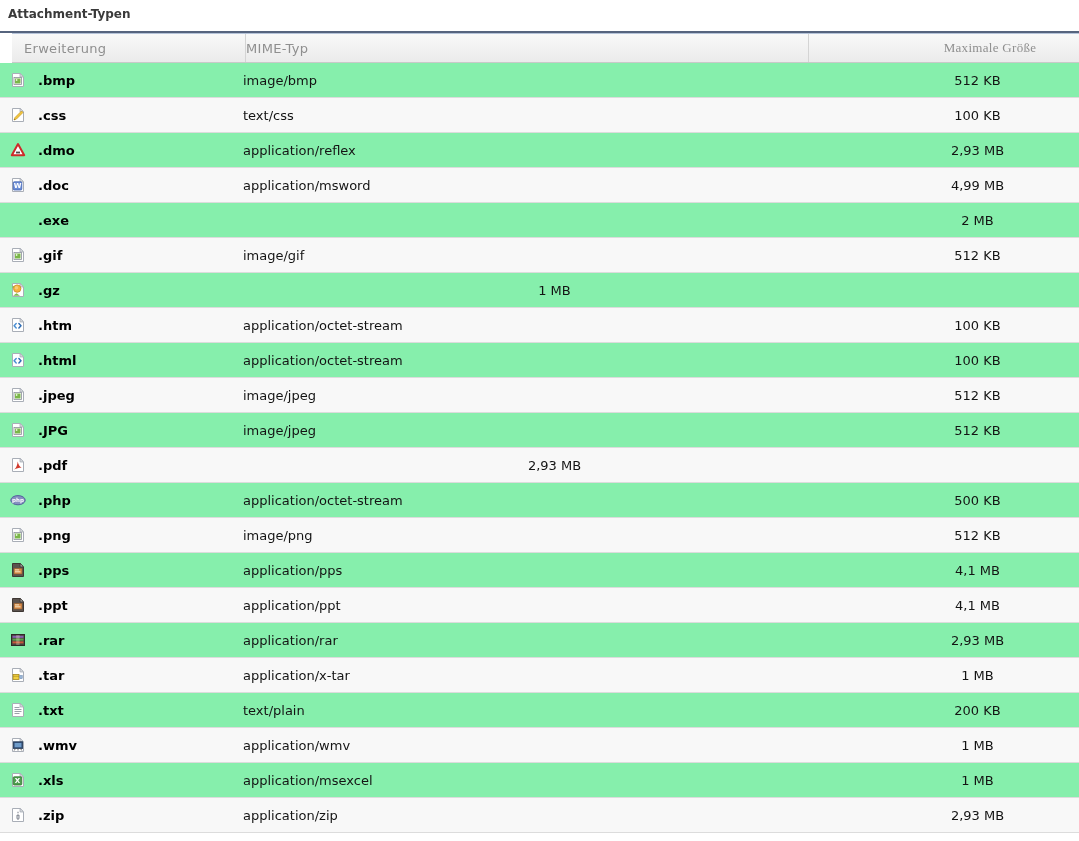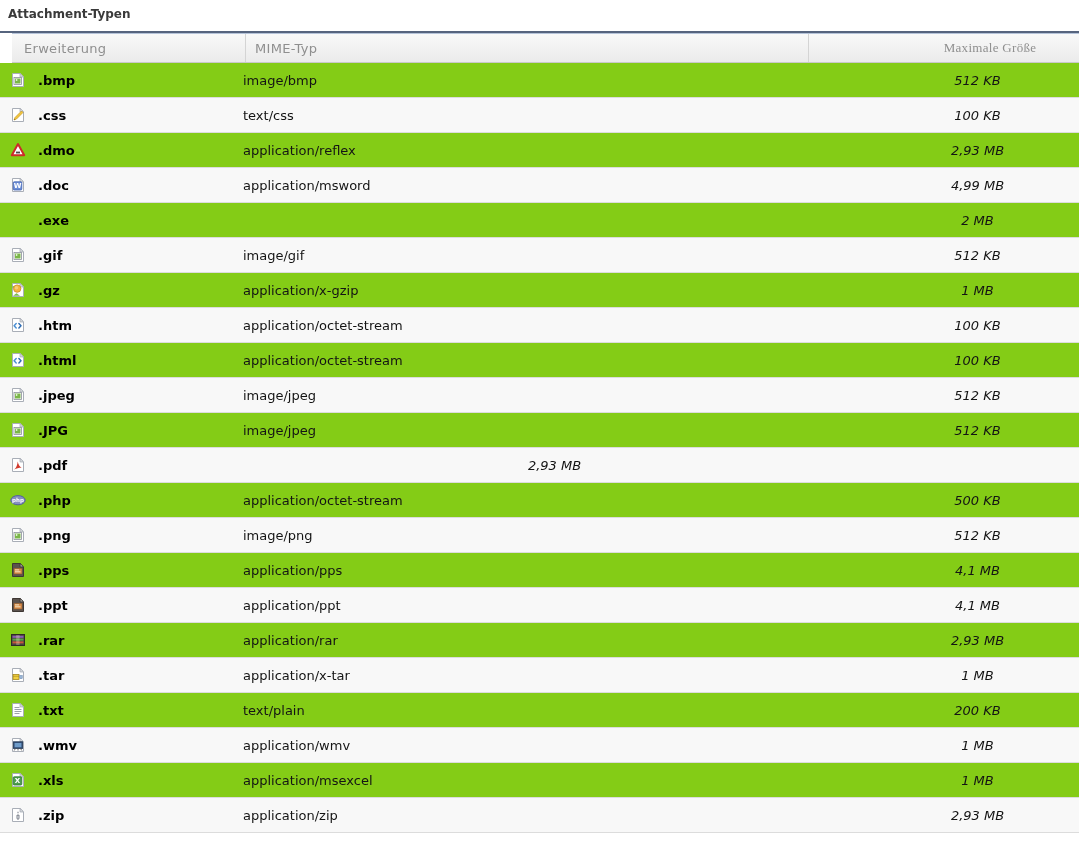--- a/index.html
+++ b/index.html
@@ -32,47 +32,47 @@
     letter-spacing: 0.3px;
     margin-left: 12px;
   }
   .header-cell {
     display: flex;
     align-items: center;
     padding-left: 12px;
     height: 100%;
     overflow: hidden;
   }
-  .header-cell + .header-cell { border-left: 1px solid #d4d4d4; padding-left: 9px; }
+  .header-cell + .header-cell { border-left: 1px solid #d4d4d4; padding-left: 0; }
   .header-cell.size-col { justify-content: center; padding-left: 80px; font-family: Liberation Serif, serif; }
   .table-body .row {
     display: grid;
     grid-template-columns: 233px 563px 283px;
     height: 35px;
     align-items: center;
     border-bottom: 1px solid #dcdcdc;
-    background: #84cc16;
+    background: #86efac;
   }
   .table-body .row:nth-child(even) { background: #f8f8f8; }
   .cell { overflow: hidden; white-space: nowrap; }
   .ext-cell {
     display: flex;
     align-items: center;
     padding-left: 10px;
   }
   .file-icon {
     width: 16px; height: 16px;
     flex: 0 0 16px;
     margin-right: 12px;
     display: inline-block;
   }
   .file-icon svg { display: block; }
   .ext-label { font-weight: bold; color: #000000; }
   .mime-cell { padding-left: 10px; color: #141414; }
-  .size-cell { text-align: center; padding-left: 80px; color: #141414; font-style: italic; }
+  .size-cell { text-align: center; padding-left: 80px; color: #141414; }
 </style>
 </head>
 <body>
 
 <div class="page-title">Attachment-Typen</div>
 
 <div class="attachment-table">
   <div class="header-row">
     <div class="header-cell">Erweiterung</div>
     <div class="header-cell">MIME-Typ</div>
@@ -175,21 +175,20 @@
               <path d="M2.5 1.5h7.6l3.4 3.4v9.6h-11z" fill="#ffffff" stroke="#a9aeb7"></path>
               <path d="M10.1 1.5l3.4 3.4h-3.4z" fill="#e9ebee" stroke="#a9aeb7"></path>
               <path d="M3 13.8 l3.5 -2.6 3.5 2.6 z" fill="#7cb94e"></path>
               <path d="M2.5 3.5 l2.5 1.5 -2.5 1.5 z" fill="#7cb94e"></path>
               <circle cx="7.2" cy="6.6" r="3.7" fill="#f5b43f" stroke="#cd8a1f" stroke-width="0.8"></circle>
               <circle cx="6.4" cy="5.8" r="1.7" fill="#f8cd7a"></circle>
             </svg>
           </span>
       <span class="ext-label">.gz</span>
     </div>
-    <div class="cell mime-cell">application/x-gzip</div>
     <div class="cell size-cell">1 MB</div>
   </div>
 
   <div class="row">
     <div class="cell ext-cell">
       <span class="file-icon">
             <svg viewBox="0 0 16 16" width="16" height="16" xmlns="http://www.w3.org/2000/svg">
               <path d="M2.5 1.5h7.6l3.4 3.4v9.6h-11z" fill="#ffffff" stroke="#a9aeb7"></path>
               <path d="M10.1 1.5l3.4 3.4h-3.4z" fill="#e9ebee" stroke="#a9aeb7"></path>
               <path d="M6.2 6.6 L4.1 8.8 L6.2 11" stroke="#4a8fd4" stroke-width="1.5" fill="none" stroke-linecap="round" stroke-linejoin="round"></path>

